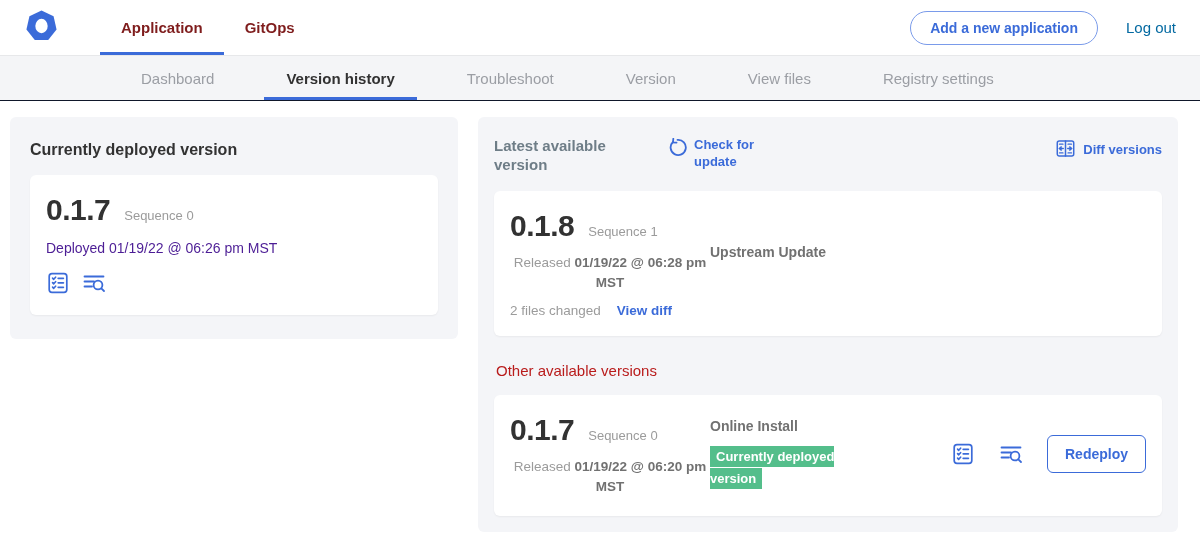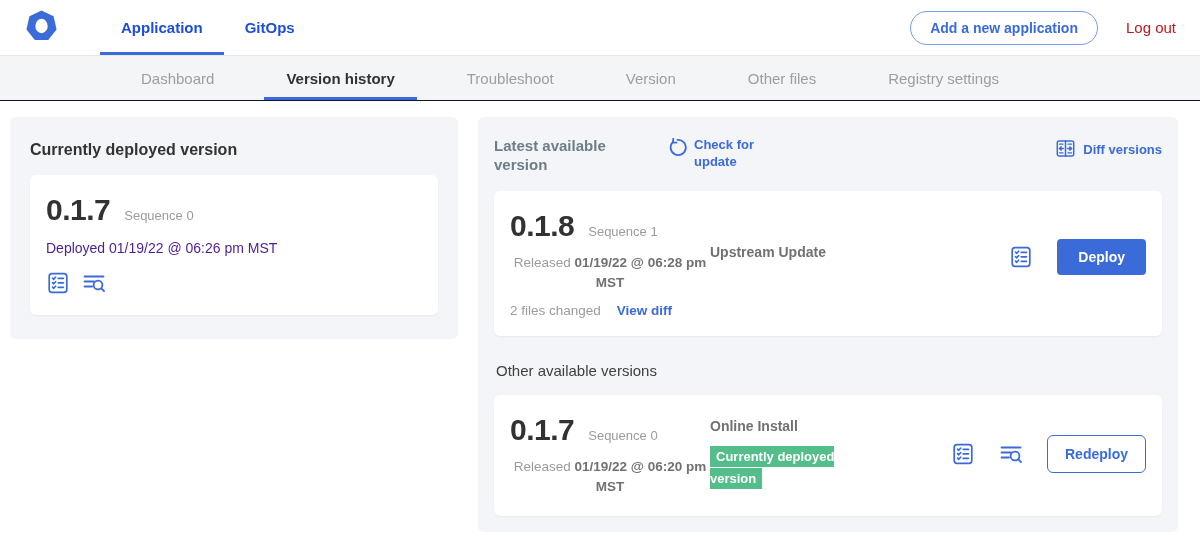--- a/index.html
+++ b/index.html
@@ -5,28 +5,28 @@
   * { margin:0; padding:0; box-sizing:border-box; }
   html,body { width:1200px; height:536px; background:#fff; overflow:hidden;
     font-family:"Liberation Sans","DejaVu Sans",sans-serif; }
 
   
   .header { height:56px; background:#fff; border-bottom:1px solid #e7e8ea;
     display:flex; align-items:stretch; padding:0 24px 0 25px; }
   .logo-wrap { display:flex; align-items:center; margin-right:42px; }
   .hdr-tabs { display:flex; align-items:stretch; }
   .hdr-tab { display:flex; align-items:center; padding:0 21px; font-size:15px;
-    font-weight:600; color:#1d4ed8; cursor:pointer; position:relative; }
+    font-weight:600; color:#7f1d1d; cursor:pointer; position:relative; }
   .hdr-tab.active::after { content:""; position:absolute; left:0; right:0; bottom:0;
     height:3px; background:#3b6bd9; }
   .hdr-right { margin-left:auto; display:flex; align-items:center; gap:28px; }
   .add-app-btn { border:1px solid #7a9bea; color:#3b6bd9; background:#fff;
     font-size:14px; font-weight:700; border-radius:17px; padding:8px 19px;
     cursor:pointer; font-family:inherit; }
-  .logout { font-size:15px; color:#b91c1c; cursor:pointer; }
+  .logout { font-size:15px; color:#0369a1; cursor:pointer; }
 
   
   .subnav { height:45px; background:#f4f5f7; border-bottom:1px solid #0f172a;
     display:flex; align-items:stretch; padding-left:105px; }
   .sub-tab { display:flex; align-items:center; padding:0 36px; font-size:15px;
     color:#9b9ea4; cursor:pointer; position:relative; white-space:nowrap; }
   .sub-tab.active { color:#323232; font-weight:600; }
   .sub-tab.active::after { content:""; position:absolute; left:14px; right:14px;
     bottom:0; height:3px; background:#3b6bd9; }
 
@@ -78,21 +78,21 @@
   .vc-right { display:flex; align-items:center; margin-left:16px; }
   .vc-right-1 { margin-top:30px; }
   .vc-right-2 { margin-top:22px; }
   .vc-right .icon-btn { margin-right:24px; }
   .deploy-btn { background:#3b6bd9; color:#fff; border:none; border-radius:4px;
     font-size:14px; font-weight:700; padding:10px 21px; cursor:pointer;
     font-family:inherit; }
   .redeploy-btn { background:#fff; color:#3b6bd9; border:1px solid #3b6bd9;
     border-radius:6px; font-size:14px; font-weight:700; padding:10px 17px;
     cursor:pointer; font-family:inherit; }
-  .other-title { font-size:15px; color:#404040; margin:26px 0 16px 2px; }
+  .other-title { font-size:15px; color:#b91c1c; margin:26px 0 16px 2px; }
 </style>
 </head>
 <body>
 
 <div class="header">
   <div class="logo-wrap">
     <span>
       <svg width="33" height="34" viewBox="0 0 32 32">
         <polygon points="16,1 27.7,6.6 30.6,19.3 22.5,29.5 9.5,29.5 1.4,19.3 4.3,6.6" fill="#3b6bd9"></polygon>
         <ellipse cx="16" cy="16" rx="6" ry="7" fill="#fff"></ellipse>
@@ -107,21 +107,21 @@
     <button class="add-app-btn">Add a new application</button>
     <span class="logout">Log out</span>
   </div>
 </div>
 
 <div class="subnav">
   <div class="sub-tab">Dashboard</div>
   <div class="sub-tab active">Version history</div>
   <div class="sub-tab">Troubleshoot</div>
   <div class="sub-tab">Version</div>
-  <div class="sub-tab">Other files</div>
+  <div class="sub-tab">View files</div>
   <div class="sub-tab">Registry settings</div>
 </div>
 
 <div class="main">
 
   <div class="panel left-panel">
     <div class="left-title">Currently deployed version</div>
     <div class="white-card deployed-card">
       <div class="ver-row">
         <span class="ver-num">0.1.7</span>
@@ -198,66 +198,52 @@
           <span>Released </span><b>01/19/22 @ 06:28 pm MST</b>
         </div>
         <div class="files-row">
           <span>2 files changed</span>
           <span class="view-diff">View diff</span>
         </div>
       </div>
       <div class="vc-mid vc-mid-1">
         <span class="source-label">Upstream Update</span>
       </div>
-      <div class="vc-right vc-right-1">
+    </div>
+
+    <div class="other-title">Other available versions</div>
+
+    <div class="white-card version-card">
+      <div class="vc-left">
+        <div class="ver-row">
+          <span class="ver-num">0.1.7</span>
+          <span class="seq">Sequence 0</span>
+        </div>
+        <div class="released">
+          <span>Released </span><b>01/19/22 @ 06:20 pm MST</b>
+        </div>
+      </div>
+      <div class="vc-mid vc-mid-2">
+        <span class="source-label">Online Install</span>
+        <div class="badge-wrap">
+          <span class="badge">Currently deployed version</span>
+        </div>
+      </div>
+      <div class="vc-right vc-right-2">
         <span class="icon-btn">
           <svg viewBox="0 0 24 24" fill="none" stroke="#3b6bd9" stroke-width="1.7" stroke-linecap="round" stroke-linejoin="round">
             <rect x="3.2" y="2.6" width="17.6" height="18.8" rx="2.8"></rect>
             <polyline points="6.6,7.2 7.7,8.3 9.6,6.2"></polyline>
               <line x1="12.2" y1="7.3" x2="17.4" y2="7.3"></line>
             <polyline points="6.6,11.7 7.7,12.8 9.6,10.7"></polyline>
               <line x1="12.2" y1="11.8" x2="17.4" y2="11.8"></line>
             <polyline points="6.6,16.2 7.7,17.3 9.6,15.2"></polyline>
               <line x1="12.2" y1="16.3" x2="17.4" y2="16.3"></line>
           </svg>
         </span>
-        <button class="deploy-btn">Deploy</button>
-      </div>
-    </div>
-
-    <div class="other-title">Other available versions</div>
-
-    <div class="white-card version-card">
-      <div class="vc-left">
-        <div class="ver-row">
-          <span class="ver-num">0.1.7</span>
-          <span class="seq">Sequence 0</span>
-        </div>
-        <div class="released">
-          <span>Released </span><b>01/19/22 @ 06:20 pm MST</b>
-        </div>
-      </div>
-      <div class="vc-mid vc-mid-2">
-        <span class="source-label">Online Install</span>
-        <div class="badge-wrap">
-          <span class="badge">Currently deployed version</span>
-        </div>
-      </div>
-      <div class="vc-right vc-right-2">
-        <span class="icon-btn">
-          <svg viewBox="0 0 24 24" fill="none" stroke="#3b6bd9" stroke-width="1.7" stroke-linecap="round" stroke-linejoin="round">
-            <rect x="3.2" y="2.6" width="17.6" height="18.8" rx="2.8"></rect>
-            <polyline points="6.6,7.2 7.7,8.3 9.6,6.2"></polyline>
-              <line x1="12.2" y1="7.3" x2="17.4" y2="7.3"></line>
-            <polyline points="6.6,11.7 7.7,12.8 9.6,10.7"></polyline>
-              <line x1="12.2" y1="11.8" x2="17.4" y2="11.8"></line>
-            <polyline points="6.6,16.2 7.7,17.3 9.6,15.2"></polyline>
-              <line x1="12.2" y1="16.3" x2="17.4" y2="16.3"></line>
-          </svg>
-        </span>
         <span class="icon-btn">
           <svg viewBox="0 0 24 24" fill="none" stroke="#3b6bd9" stroke-width="1.8" stroke-linecap="round">
             <line x1="2.5" y1="5.5" x2="21.5" y2="5.5"></line>
             <line x1="2.5" y1="10.5" x2="12" y2="10.5"></line>
             <line x1="2.5" y1="15.5" x2="10" y2="15.5"></line>
             <circle cx="16" cy="14" r="4.4"></circle>
             <line x1="19.3" y1="17.3" x2="22" y2="20"></line>
           </svg>
         </span>
         <button class="redeploy-btn">Redeploy</button>

